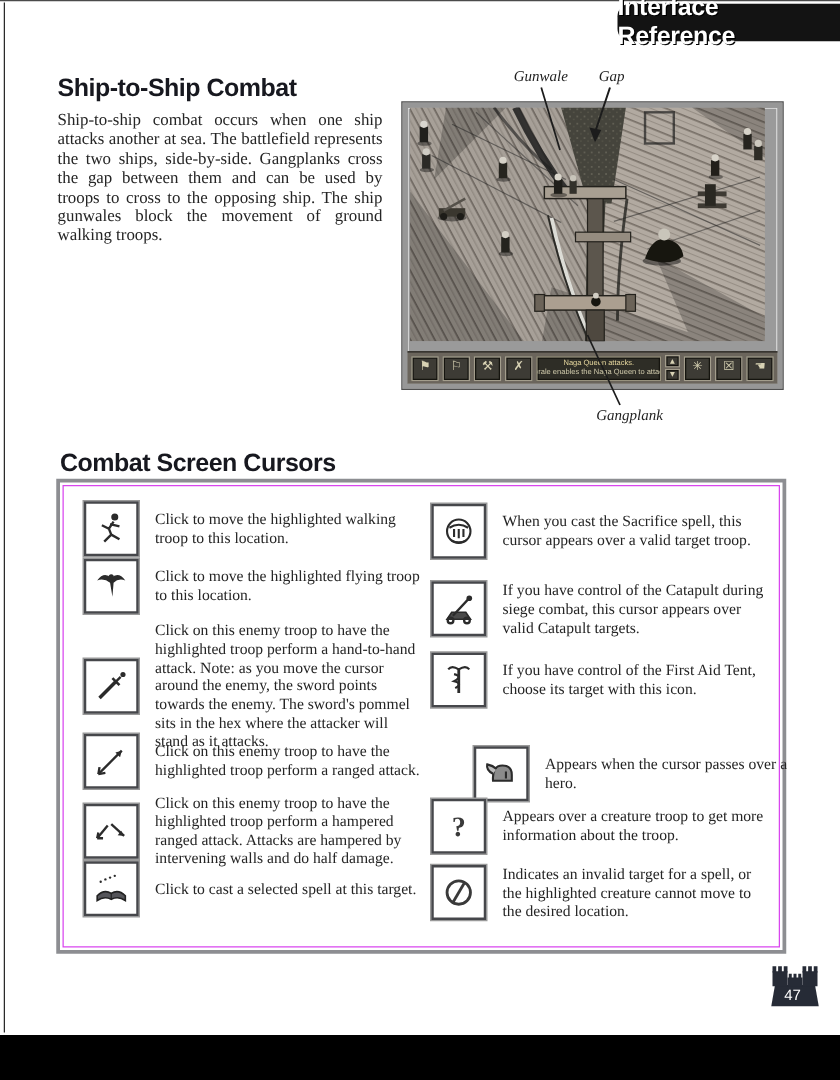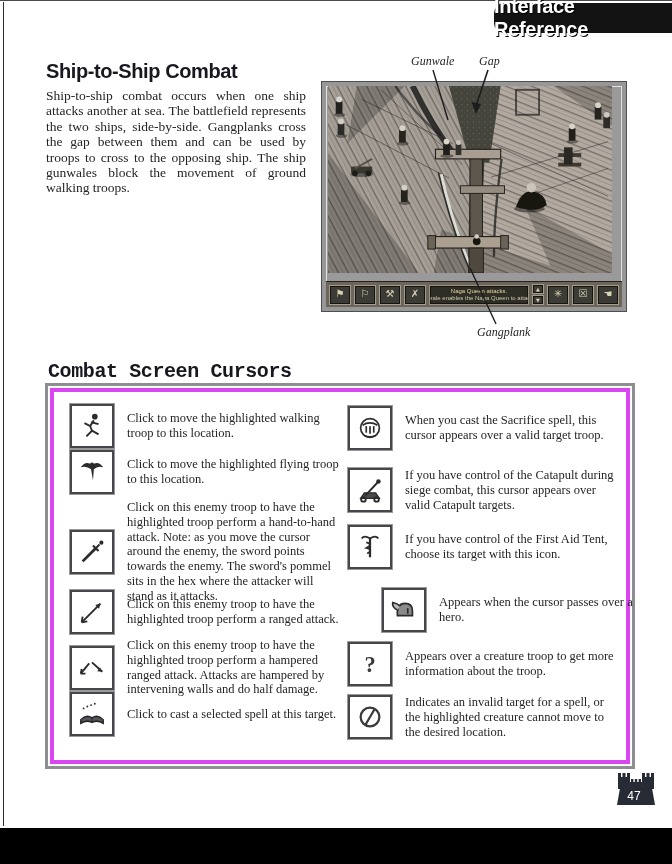--- a/index.html
+++ b/index.html
@@ -32,21 +32,21 @@
         display:flex;flex-direction:column;align-items:center;justify-content:center;overflow:hidden;}
   .gmsg .l1{font-size:6px;line-height:7px;color:#e6d79e;font-family:"Liberation Sans",sans-serif;white-space:nowrap;}
   .gmsg .l2{font-size:6px;line-height:7px;color:#cfc9ab;font-family:"Liberation Sans",sans-serif;white-space:nowrap;}
   .gud{display:flex;flex-direction:column;gap:1px;flex:0 0 auto;}
   .gud .gbtn{width:10px;height:8px;font-size:5px;line-height:8px;}
   
   .fig-label{position:absolute;font-style:italic;font-size:12px;color:#1f1f1f;}
   .leaders{position:absolute;left:300px;top:40px;pointer-events:none;}
   
   .cursor-box{position:absolute;left:50px;top:388px;width:572px;height:368px;background:#fff;
-              border:4px solid #d946ef;box-shadow:0 0 0 2px #fff, 0 0 0 5px #8d8e92;}
+              border:1px solid #d946ef;box-shadow:0 0 0 2px #fff, 0 0 0 5px #8d8e92;}
   .entry{position:absolute;display:flex;align-items:center;gap:13px;}
   .icon-box{width:40px;height:40px;flex:0 0 auto;background:#fff;border:2px solid #46474b;
             box-shadow:0 0 0 1px #9a9a9a;display:flex;align-items:center;justify-content:center;}
   .entry p{margin:0;font-size:12.5px;line-height:14.8px;color:#252525;}
   .tL{width:214px;} .tR{width:212px;}
   
   .castle{position:absolute;left:616px;top:772px;}
   .pagenum{position:absolute;left:616px;top:789px;width:36px;text-align:center;
            font-family:"Liberation Sans",sans-serif;font-weight:normal;font-size:12px;color:#fff;}
 </style>
@@ -223,21 +223,21 @@
   <div class="fig-label" style="left:479px;top:54px;">Gap</div>
   <div class="fig-label" style="left:477px;top:325px;">Gangplank</div>
 
   <svg class="leaders" width="372" height="310" viewBox="0 0 372 310">
     <line x1="133" y1="30" x2="148" y2="80" stroke="#1c1c1c" stroke-width="1.4"></line>
     <line x1="188" y1="30" x2="176" y2="66" stroke="#1c1c1c" stroke-width="1.6"></line>
     <polygon points="176,74 171.5,62 181,64" fill="#1c1c1c"></polygon>
     <line x1="196" y1="284" x2="170" y2="228" stroke="#1c1c1c" stroke-width="1.4"></line>
   </svg>
 
-  <div class="h1" style="left:48px;top:360px;font-family:Liberation Mono, monospace;">Combat Screen Cursors</div>
+  <div class="h1" style="left:48px;top:360px;">Combat Screen Cursors</div>
 
   <div class="cursor-box">
 
     <div class="entry" style="left:16px;top:12px;">
       <div class="icon-box">
         <svg width="30" height="30" viewBox="0 0 32 32" fill="none" stroke="#2b2b2b" stroke-width="2">
           <circle cx="19" cy="6" r="3" fill="#2b2b2b" stroke="none"></circle>
           <path d="M18 10 L14 16 L8 13 M14 16 L16 21 L10 27 M16 21 L23 25 M15 12 L23 14"></path>
         </svg>
       </div>
@@ -336,21 +336,21 @@
           <path d="M6 25 L26 25 L22 19 L10 19 Z" fill="#4a4a4a" stroke-width="1.4"></path>
           <line x1="11" y1="22" x2="24" y2="8"></line>
           <circle cx="25" cy="7" r="2.4" fill="#2b2b2b" stroke="none"></circle>
           <circle cx="9" cy="26" r="2.4"></circle>
             <circle cx="23" cy="26" r="2.4"></circle>
         </svg>
       </div>
       <p class="tR">If you have control of the Catapult during siege combat, this cursor appears over valid Catapult targets.</p>
     </div>
 
-    <div class="entry" style="left:294px;top:196px;padding-left:34px;">
+    <div class="entry" style="left:294px;top:208px;padding-left:34px;">
       <div class="icon-box">
         <svg width="30" height="30" viewBox="0 0 32 32" stroke="#2b2b2b" fill="none" stroke-width="1.8">
           <path d="M9 22 Q8 9 17 9 Q25 9 25 17 L25 22 Z" fill="#8b8b8b"></path>
           <path d="M9 16 Q3 13 4 8 Q9 9 12 12" fill="#bdbdbd"></path>
           <line x1="20" y1="14" x2="20" y2="20"></line>
         </svg>
       </div>
       <p class="tR">Appears when the cursor passes over a hero.</p>
     </div>
 

